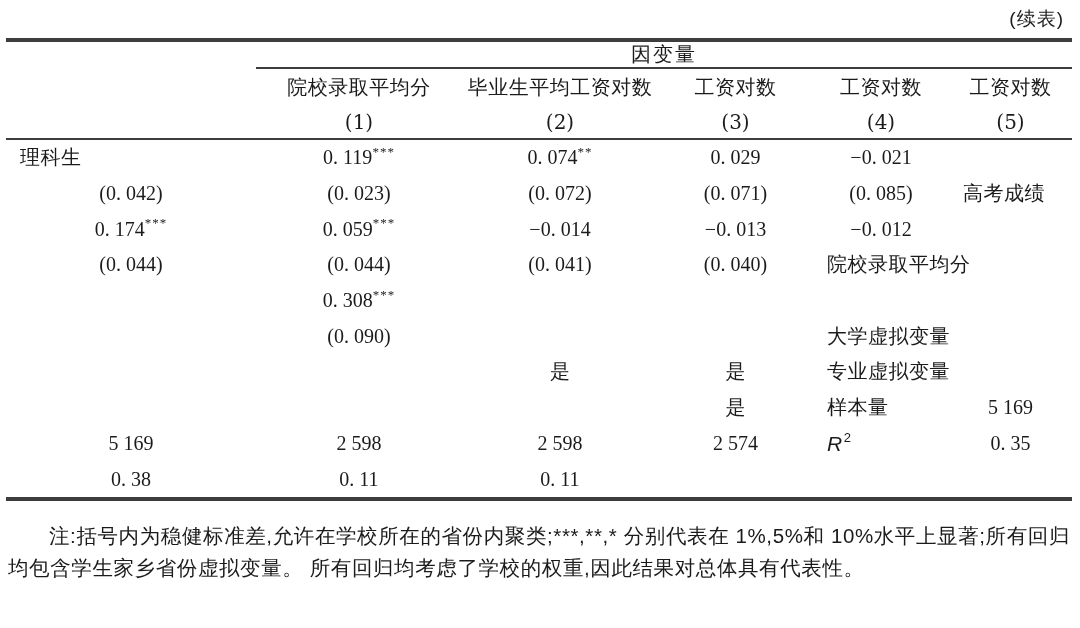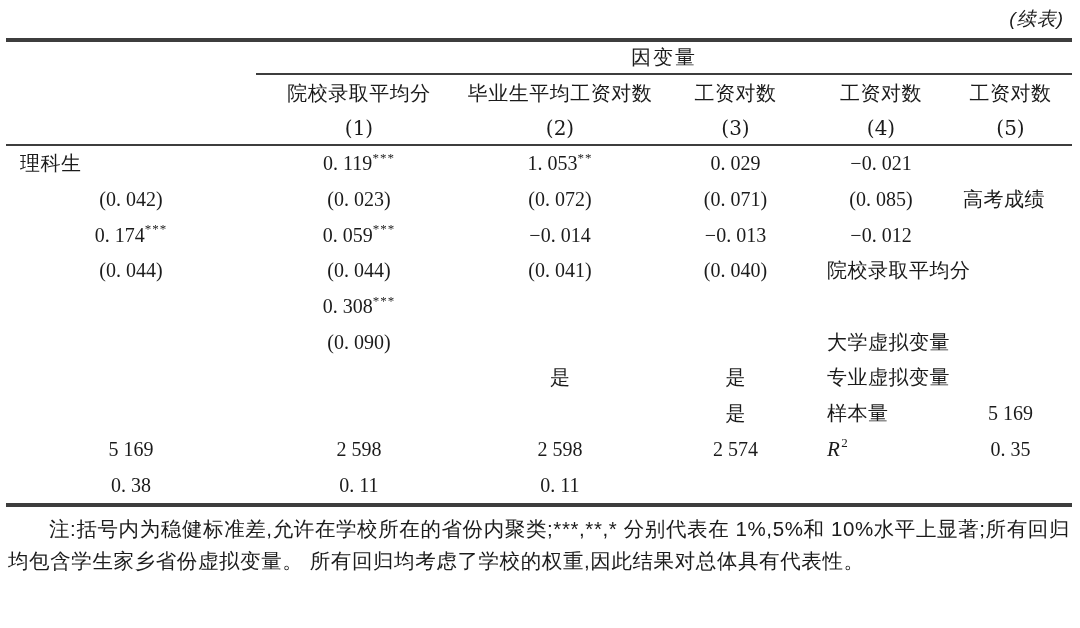--- a/index.html
+++ b/index.html
@@ -6,55 +6,55 @@
   html, body {
     width: 1080px; height: 628px;
     background: #ffffff;
     overflow: hidden;
     font-family: "Liberation Sans", sans-serif;
     color: #1b1b1b;
   }
   .page { padding: 6px 8px 0 6px; width: 1080px; }
 
   
-  .continued-row { height: 26px; display: flex; justify-content: flex-end; align-items: center; padding-right: 8px; font-style: italic; }
+  .continued-row { height: 26px; display: flex; justify-content: flex-end; align-items: center; padding-right: 8px; }
   .continued { font-size: 19px; letter-spacing: 1px; }
 
   
   .rule-double { height: 4px; border-top: 2px solid #3d3d3d; border-bottom: 2px solid #3d3d3d; margin-top: 6px; }
   .rule-single-full { border-top: 2px solid #3d3d3d; height: 0; }
 
   
   .tgrid { display: grid; grid-template-columns: 250px 206px 196px 155px 136px 123px; }
   .cell { display: flex; align-items: center; justify-content: center; white-space: nowrap; }
   .cell.label { justify-content: flex-start; padding-left: 14px; }
 
   
-  .spanner-row { display: flex; height: 33px; }
+  .spanner-row { display: flex; height: 27px; }
   .spanner-spacer { width: 250px; }
   .spanner-cell { flex: 1; display: flex; align-items: center; justify-content: center;
                   border-bottom: 2px solid #3d3d3d; font-size: 20px; letter-spacing: 2px; }
 
   
   .header-labels { height: 36px; font-size: 20px; }
   .header-labels .cell { letter-spacing: 0.5px; }
   .header-nums { height: 33px; }
   .num-font { font-family: "DejaVu Serif", "Liberation Serif", serif; font-size: 20px; }
 
   
   .tbody { grid-auto-rows: 35.7px; }
   .tbody .cell.label { font-size: 20px; letter-spacing: 0.5px; }
   .tbody .cell.data { font-family: Liberation Serif, serif; font-size: 20px; }
   .tbody .cell.data.cjk { font-family: "Liberation Sans", sans-serif; }
   .stars { font-size: 13px; position: relative; top: -6px; letter-spacing: 1px; }
-  .math-label { font-family: Liberation Serif, serif; font-style: italic; font-size: 21px; }
+  .math-label { font-family: Liberation Sans, sans-serif; font-style: italic; font-size: 21px; }
   .math-label sup { font-size: 13px; font-style: normal; position: relative; top: -1px; left: 1px; }
 
   
-  .note { margin-top: 6px; padding: 0 2px; font-size: 20.5px; line-height: 32px;
+  .note { margin-top: 19px; padding: 0 2px; font-size: 20.5px; line-height: 32px;
           text-align: justify; text-indent: 2em; letter-spacing: 0.6px; }
 </style>
 </head>
 <body>
 
 <div class="page">
 
   <div class="continued-row">
     <span class="continued">(续表)</span>
   </div>
@@ -86,21 +86,21 @@
 
   <div class="rule-single-full"></div>
 
   <div class="tgrid tbody" id="table-body">
       <div class="cell label">理科生</div>
       <div class="cell data">
         <span>0. 119</span>
         <span class="stars">***</span>
       </div>
       <div class="cell data">
-        <span>1. 053</span>
+        <span>0. 074</span>
         <span class="stars">**</span>
       </div>
       <div class="cell data">0. 029</div>
       <div class="cell data">−0. 021</div>
       <div class="cell label"></div>
       <div class="cell data">(0. 042)</div>
       <div class="cell data">(0. 023)</div>
       <div class="cell data">(0. 072)</div>
       <div class="cell data">(0. 071)</div>
       <div class="cell data">(0. 085)</div>

